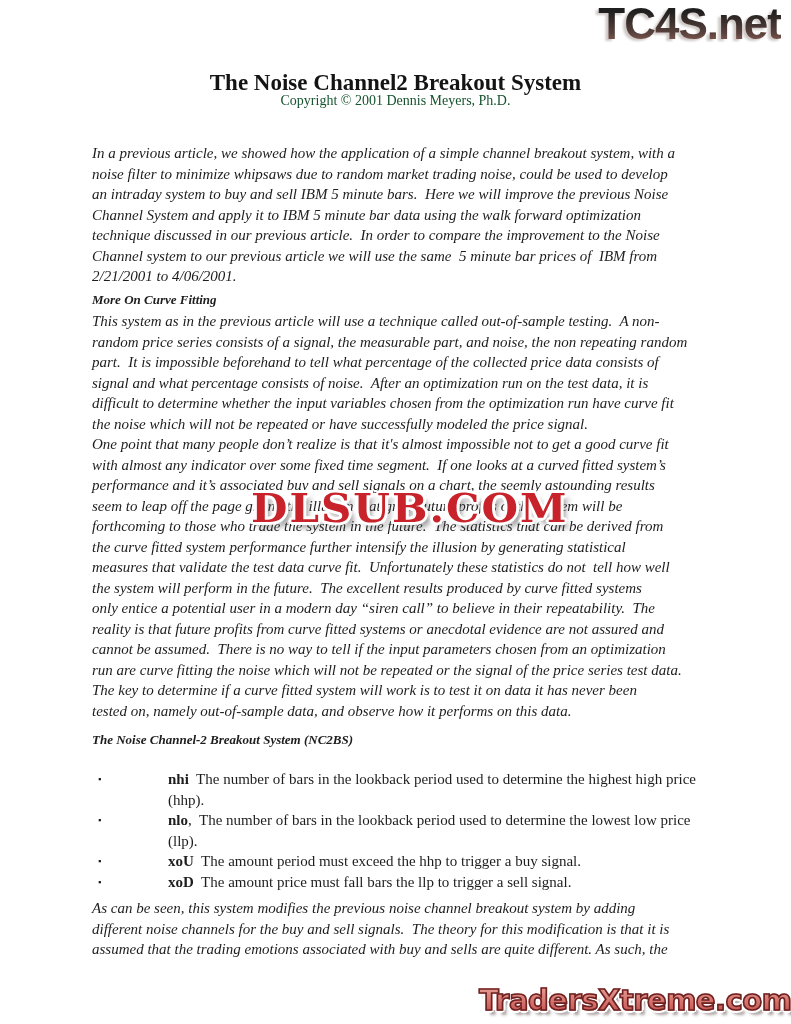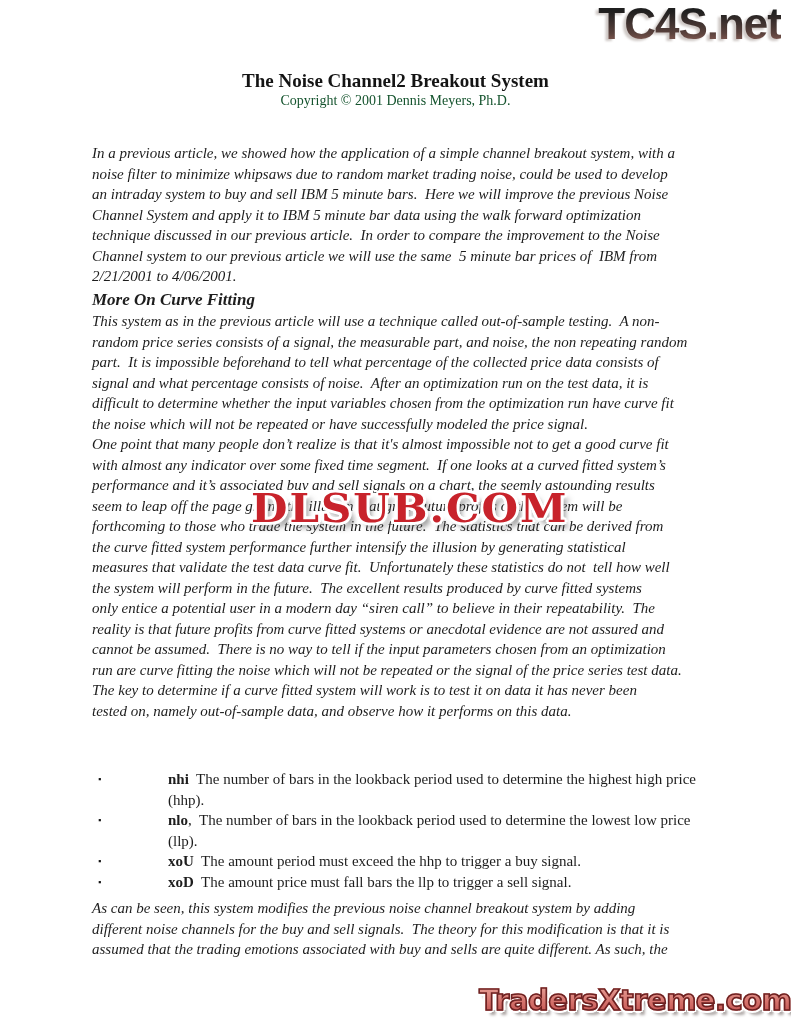--- a/index.html
+++ b/index.html
@@ -9,26 +9,26 @@
   }
   
   .tc4s{position:absolute;top:1px;right:10px;height:50px;
         font-family:"Liberation Sans", sans-serif;font-weight:800;
         font-size:44px;letter-spacing:-1px;line-height:46px;}
   .tc4s .halo{position:absolute;top:0;right:0;color:#cfc9c6;filter:blur(1.2px);transform:translate(-3px,2px);}
   .tc4s .fill{position:relative;background:linear-gradient(#1f1f1f 25%,#5a423d 70%,#a06a60 100%);
         -webkit-background-clip:text;background-clip:text;color:transparent;}
   
   .title{position:absolute;top:70px;left:0;width:791px;text-align:center;
-         font-size:19px;font-weight:bold;color:#141414;}
+         font-size:23px;font-weight:bold;color:#141414;}
   .copyright{position:absolute;top:93px;left:0;width:791px;text-align:center;
          font-size:14px;color:#14532d;}
   
   .para,.h2{position:absolute;left:92px;white-space:pre;font-size:15px;line-height:20.5px;font-style:italic;}
-  .h2{font-weight:bold;font-size:17px;}
+  .h2{font-weight:bold;font-size:13px;}
   .p1{top:143px;}
   .h-more{top:290px;}
   .p2{top:311px;}
   .p3{top:434px;}
   .h-nc2bs{top:730px;}
   .p4{top:749px;}
   .p5{top:898px;}
   .bullets{position:absolute;left:92px;top:769px;width:640px;font-size:15px;line-height:20.5px;}
   .bullet{display:flex;}
   .bullet .marker{width:26px;padding-left:6px;font-size:9px;line-height:20.5px;color:#111;}
@@ -96,20 +96,21 @@
 tested on, namely out-of-sample data, and observe how it performs on this data.</div>
   <div class="para p2">This system as in the previous article will use a technique called out-of-sample testing.  A non-
 random price series consists of a signal, the measurable part, and noise, the non repeating random
 part.  It is impossible beforehand to tell what percentage of the collected price data consists of
 signal and what percentage consists of noise.  After an optimization run on the test data, it is
 difficult to determine whether the input variables chosen from the optimization run have curve fit
 the noise which will not be repeated or have successfully modeled the price signal.</div>
 
   <div class="dlsub">DLSUB.COM</div>
 
+  <div class="h2 h-nc2bs">The Noise Channel-2 Breakout System (NC2BS)</div>
 
   <div class="bullets">
     <div class="bullet">
       <span class="marker">▪</span>
       <div class="content"><span class="term">nhi</span><span>  The number of bars in the lookback period used to determine the highest high price
 (hhp).</span></div>
     </div>
     <div class="bullet">
       <span class="marker">▪</span>
       <div class="content"><span class="term">nlo</span><span>,  The number of bars in the lookback period used to determine the lowest low price

